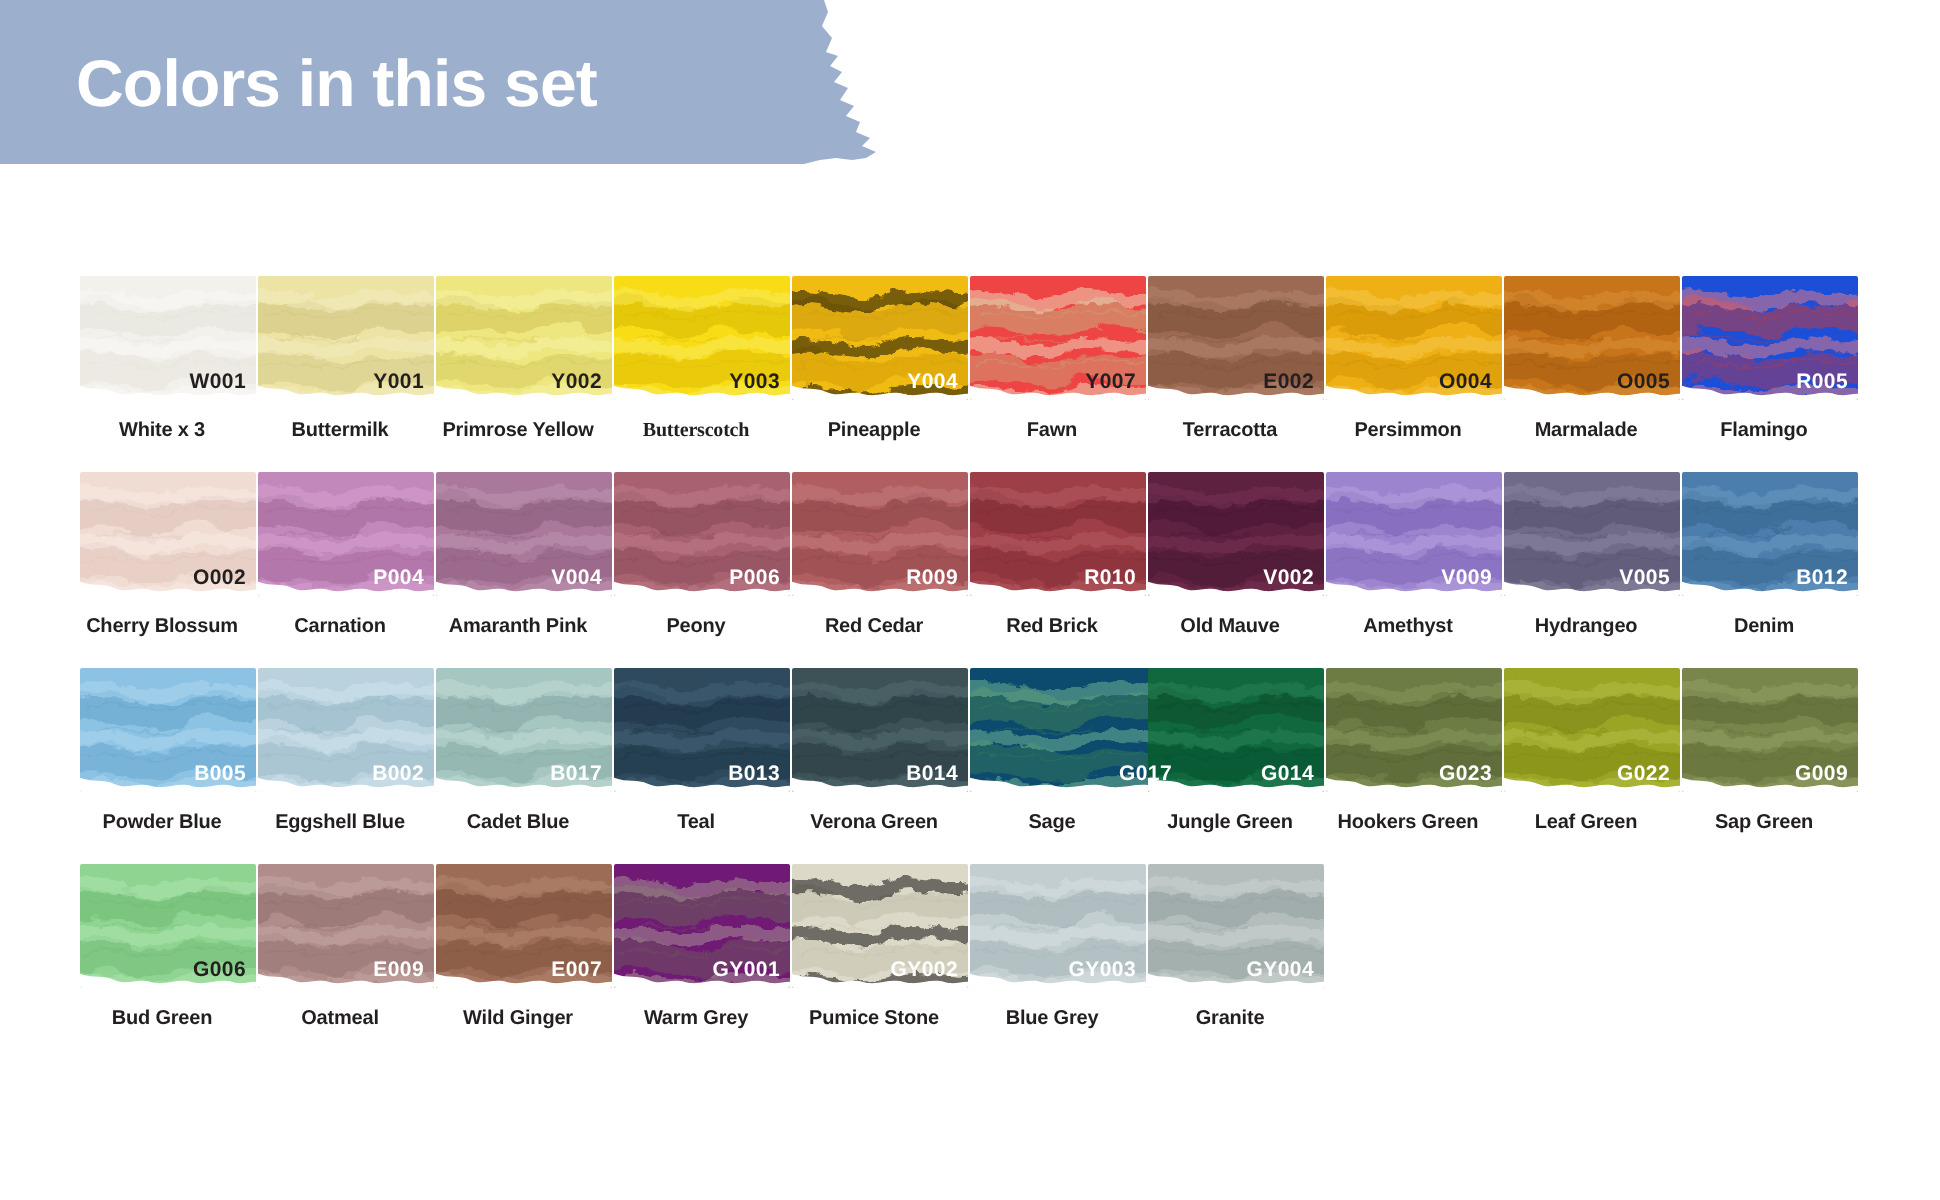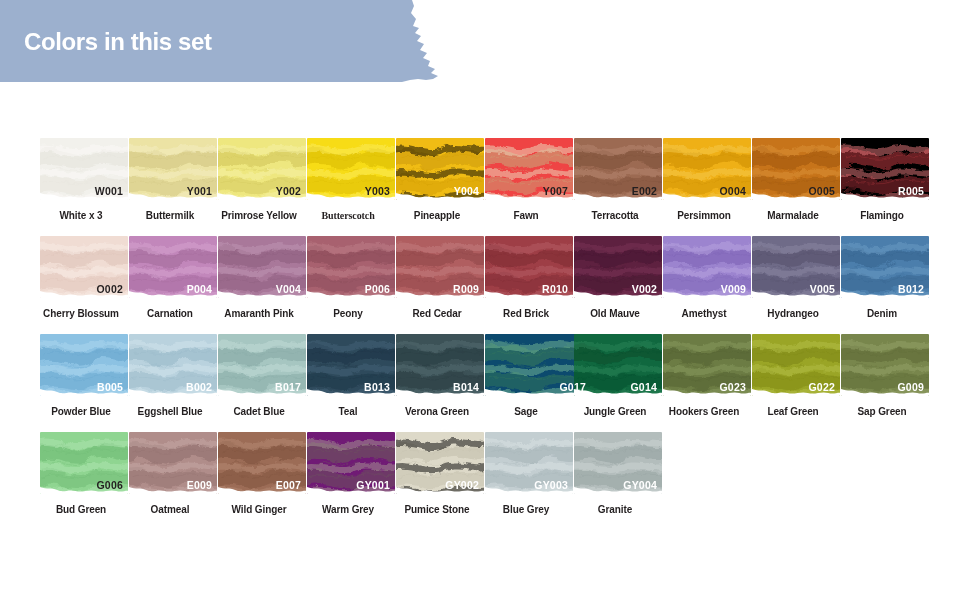--- a/index.html
+++ b/index.html
@@ -8,22 +8,22 @@
     font-family:"Liberation Sans", sans-serif;
     overflow:hidden;position:relative;
   }
 
   
   #header-banner{
     position:absolute;left:0;top:0;width:470px;height:84px;
   }
   #header-banner svg{display:block;}
   #header-title{
-    position:absolute;left:24px;top:21px;
-    font-size:24px;font-weight:bold;color:#ffffff;
+    position:absolute;left:38px;top:21px;
+    font-size:33px;font-weight:bold;color:#ffffff;
     letter-spacing:-0.4px;line-height:42px;
     white-space:nowrap;
   }
 
   
   #swatch-grid{
     position:absolute;left:40px;top:138px;
     width:890px;
   }
   .swatch-row{
@@ -365,21 +365,21 @@
               <path d="M2,45 C16,39 30,50 46,44 C60,38 74,47 86,42"></path>
               <path d="M8,32 C20,27 32,36 48,31"></path>
             </g>
             <path d="M-2,54 C6,58 10,55 16,58 C22,61 26,57 33,59 C40,61 45,57 52,59 C59,61 64,57 71,59 C77,61 81,57 86,60 L86,64 L-2,64 Z" fill="#ffffff"></path>
           </svg>
           <span class="swatch-code" style="color: rgb(35, 31, 32);">O005</span>
         </div>
         <div class="swatch-name" style="color: rgb(35, 31, 32);">Marmalade</div>
       </div>
       <div class="swatch-cell">
-        <div class="swatch-chip" style="background: #000000;">
+        <div class="swatch-chip" style="background: #1d4ed8;">
           <svg class="tex" viewBox="0 0 82 62" preserveAspectRatio="none">
             <defs>
               <filter id="tx10f" x="-10%" y="-10%" width="120%" height="120%">
                 <feTurbulence type="fractalNoise" baseFrequency="0.055 0.09" numOctaves="4" seed="130" result="n"></feTurbulence>
                 <feDisplacementMap in="SourceGraphic" in2="n" scale="11" xChannelSelector="R" yChannelSelector="G"></feDisplacementMap>
               </filter>
               <filter id="tx10g" x="-10%" y="-10%" width="120%" height="120%">
                 <feTurbulence type="fractalNoise" baseFrequency="0.14 0.2" numOctaves="3" seed="73" result="m"></feTurbulence>
                 <feDisplacementMap in="SourceGraphic" in2="m" scale="6" xChannelSelector="R" yChannelSelector="G"></feDisplacementMap>
               </filter>

